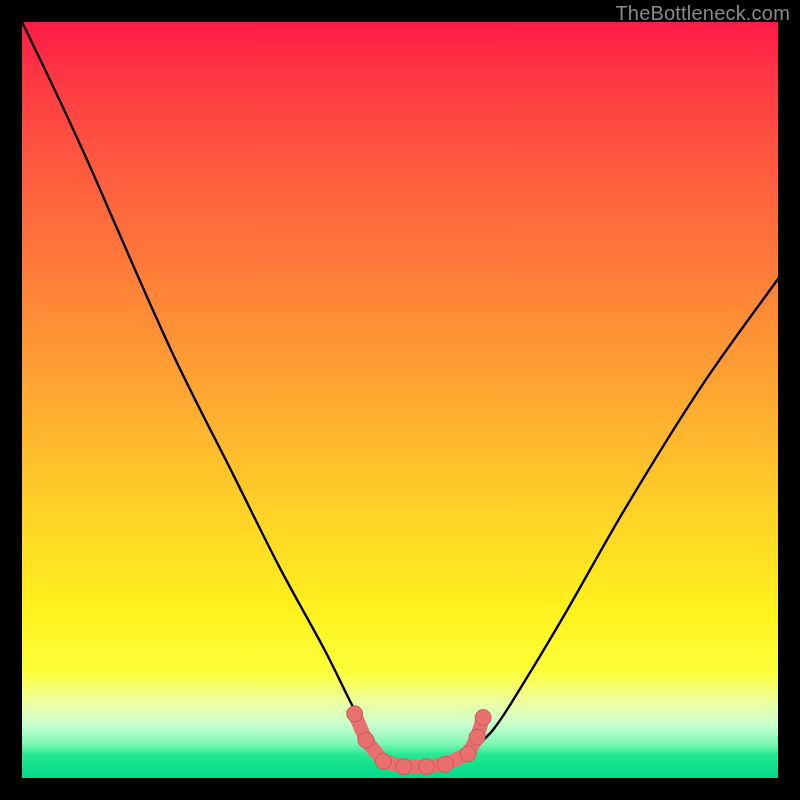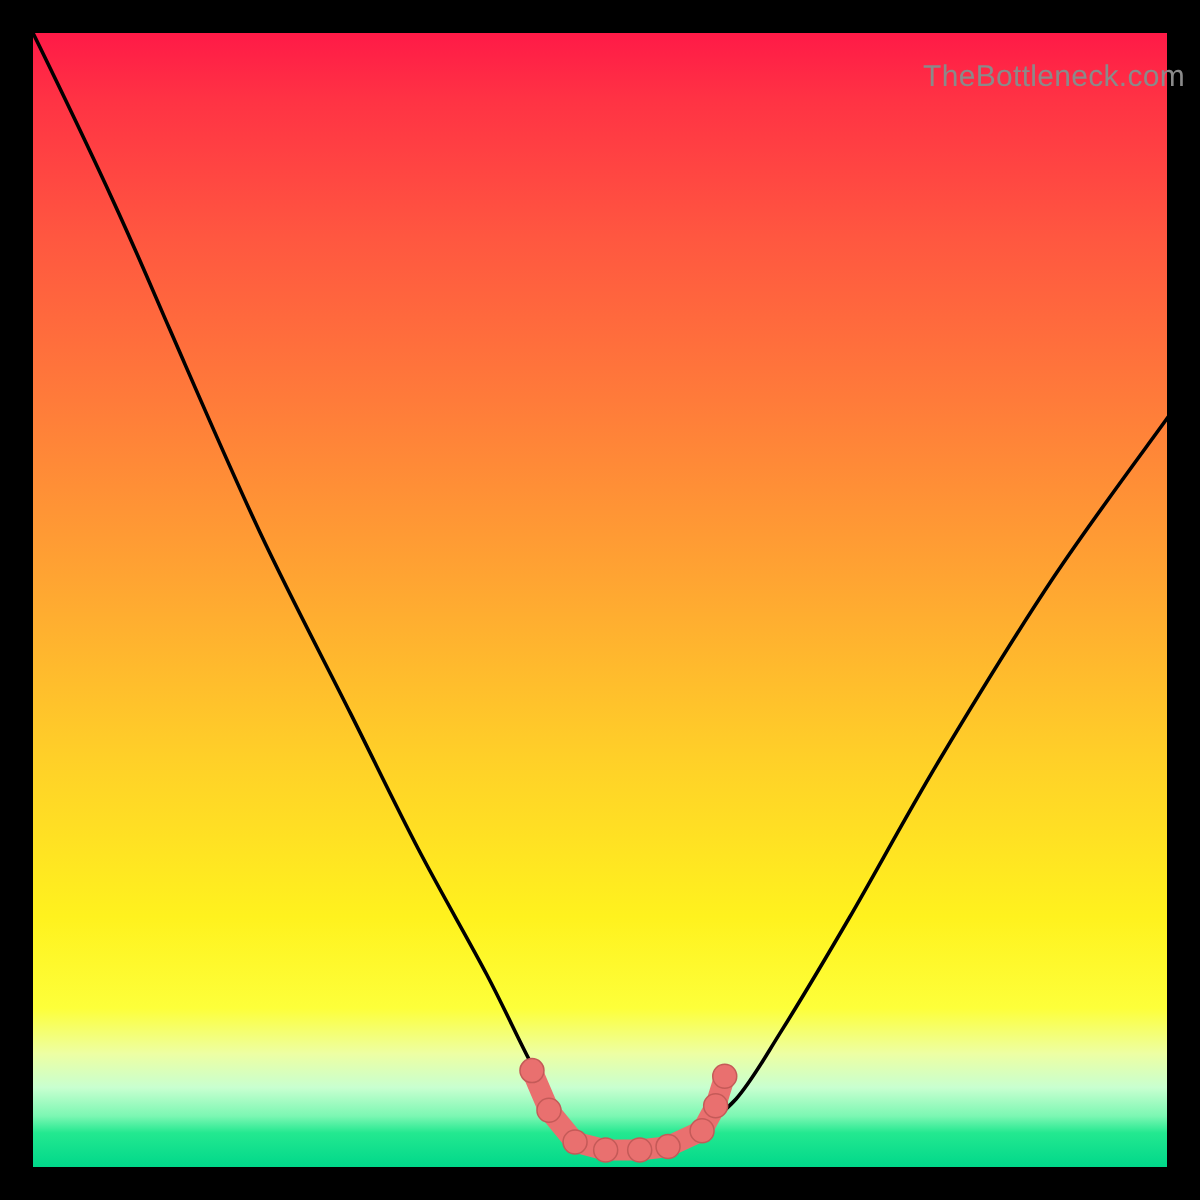--- a/index.html
+++ b/index.html
@@ -43,21 +43,20 @@
   }
   .watermark {
     position: absolute;
     top: 2px;
     right: 10px;
     color: #8a8a8a;
     font-size: 20px;
     letter-spacing: 0.2px;
     font-weight: 500;
     user-select: none;
-    margin-top: 38px;
   }
   svg.curve {
     position: absolute;
     left: 0;
     top: 0;
     width: 756px;
     height: 756px;
     overflow: visible;
   }
 </style>

